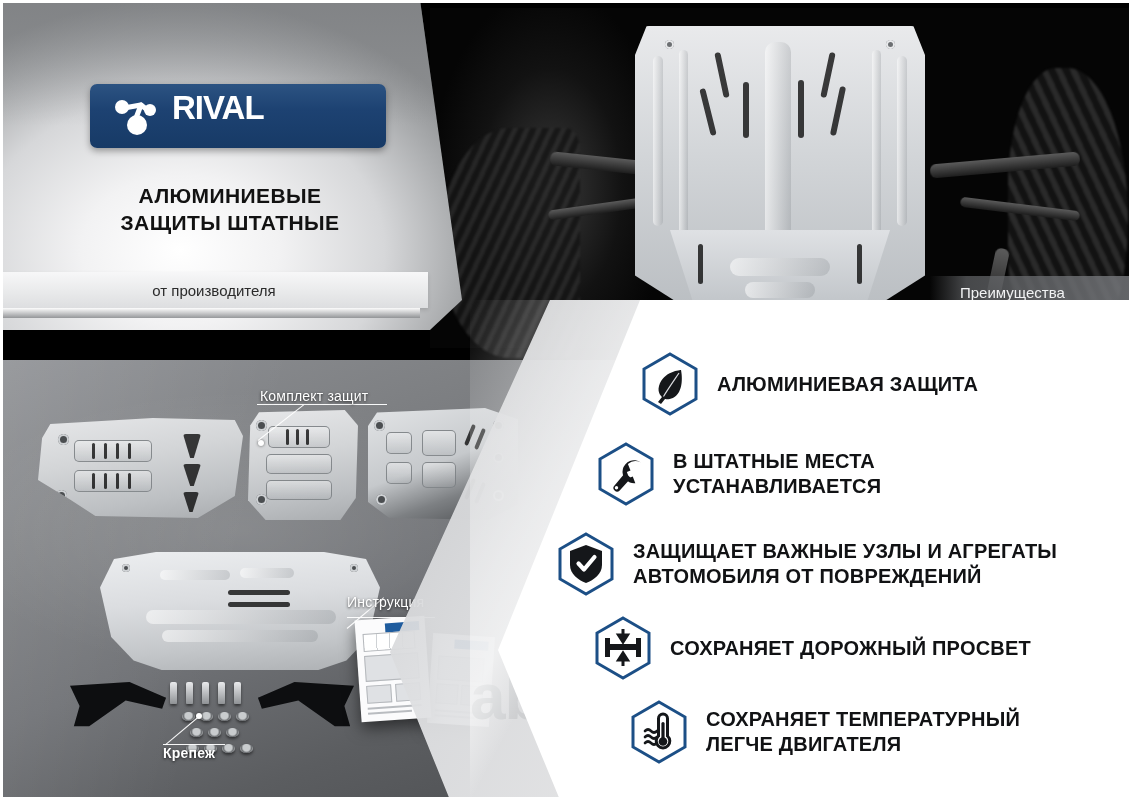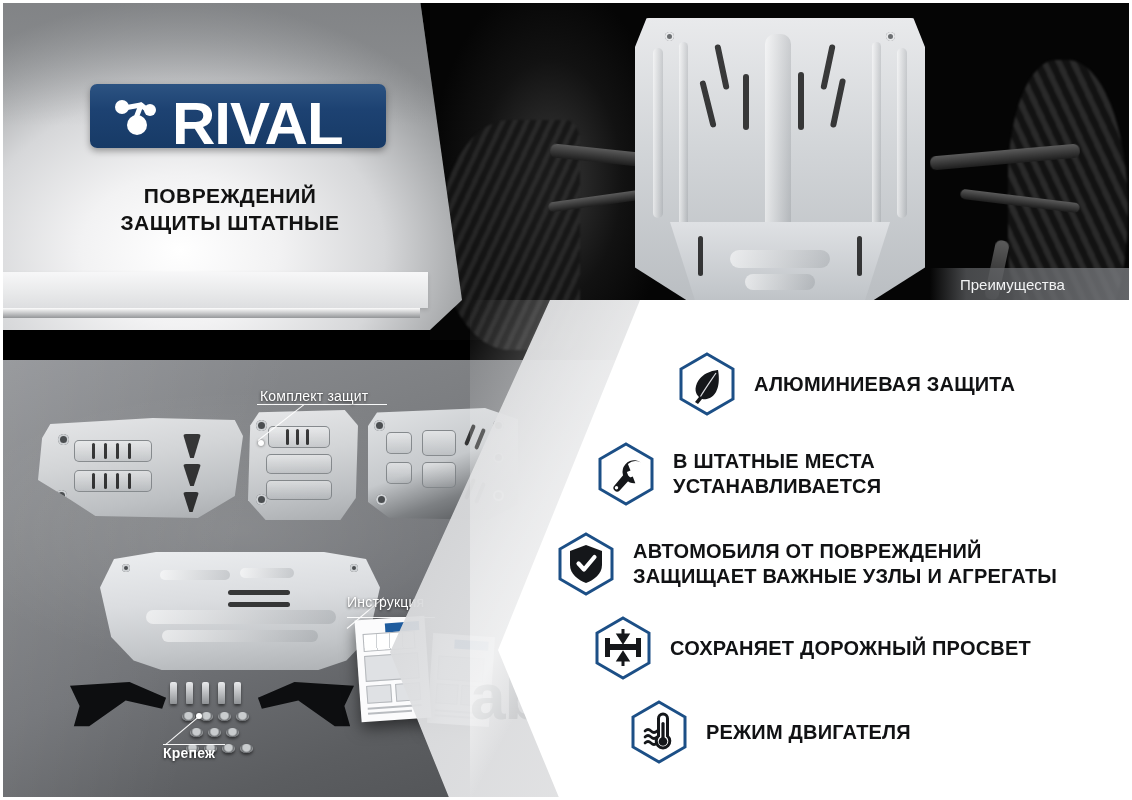--- a/index.html
+++ b/index.html
@@ -11,21 +11,21 @@
   }
   #stage {
     position: relative;
     width: 1132px; height: 800px;
     background: #000;
     overflow: hidden;
   }
 
   
   .photo-underbody {
-    position: absolute; left: 430px; top: 0; width: 702px; height: 340px;
+    position: absolute; left: 430px; top: 8px; width: 702px; height: 340px;
     background:
       radial-gradient(ellipse 120px 200px at 120px 180px, #3a3a3a 0%, #121212 60%, #050505 100%),
       radial-gradient(ellipse 150px 230px at 600px 180px, #343434 0%, #0e0e0e 62%, #040404 100%),
       linear-gradient(180deg,#0a0a0a 0%, #141414 45%, #0b0b0b 100%);
   }
   .tyre-left {
     position: absolute; left: 10px; top: 120px; width: 140px; height: 230px;
     background: repeating-linear-gradient(115deg,#2a2a2a 0 5px,#151515 5px 11px);
     border-radius: 50% 10% 10% 50%; opacity:.85;
     filter: blur(1px);
@@ -108,21 +108,21 @@
     background: linear-gradient(180deg, rgba(120,122,125,.55) 0%, rgba(255,255,255,0) 38%);
   }
   .logo-box {
     position:absolute; left:90px; top:84px; width:296px; height:64px;
     background: linear-gradient(180deg,#2c5382 0%,#1d4272 40%,#173a66 100%);
     border-radius:7px;
     box-shadow: 0 3px 7px rgba(0,0,0,.35);
   }
   .logo-word {
     position:absolute; left:82px; top:5px;
-    font-size:60px; font-weight:bold; color:#ffffff; letter-spacing:-1px;
+    font-size:33px; font-weight:bold; color:#ffffff; letter-spacing:-1px;
     font-family:"Liberation Sans", sans-serif;
   }
   .logo-mark { position:absolute; left:20px; top:12px; width:58px; height:42px; }
   .title-main {
     position:absolute; left:60px; top:182px; width:340px;
     text-align:center; color:#121212; font-weight:bold; font-size:21px;
     line-height:27px; letter-spacing:.4px;
   }
   .subbar {
     position:absolute; left:0; top:272px; width:428px; height:36px;
@@ -353,21 +353,21 @@
   <div class="callout-label" style="left:163px; top:745px;font-weight:bold;">Крепеж</div>
 
   <div class="gray-wedge"></div>
 
   <div class="watermark">abcp</div>
   <div class="watermark-ru">.ru</div>
 
   <div class="adv-panel-shape"></div>
   <div class="adv-edge-glow"></div>
 
-  <div class="adv-item" style="left:678px; top:352px;">
+  <div class="adv-item" style="left:641px; top:352px;">
     <div class="hexicon">
       <svg viewBox="0 0 58 64" width="58" height="64">
         <polygon points="29,2 55,17 55,47 29,62 3,47 3,17" fill="none" stroke="#1c4f86" stroke-width="3"></polygon>
         <path d="M40 18 C40 18 22 19 18 34 C16 41 21 45 21 45 L17 50 L20 52 L24 47 C24 47 33 49 38 40 C43 31 40 18 40 18 Z
                  M38 21 C38 21 26 33 22 45" fill="#15171a"></path>
         <path d="M38 21 C34 27 27 37 22.5 44.5" stroke="#d9dade" stroke-width="1.2" fill="none"></path>
       </svg>
     </div>
     <div class="adv-text">
       <div>АЛЮМИНИЕВАЯ ЗАЩИТА</div>
@@ -391,22 +391,22 @@
 
   <div class="adv-item" style="left:557px; top:532px;">
     <div class="hexicon">
       <svg viewBox="0 0 58 64" width="58" height="64">
         <polygon points="29,2 55,17 55,47 29,62 3,47 3,17" fill="none" stroke="#1c4f86" stroke-width="3"></polygon>
         <path d="M29 13 L45 19 L45 33 C45 42 37 48 29 51 C21 48 13 42 13 33 L13 19 Z" fill="#15171a"></path>
         <path d="M21.5 31.5 L27 37.5 L37.5 25" stroke="#ffffff" stroke-width="4.2" fill="none" stroke-linecap="round" stroke-linejoin="round"></path>
       </svg>
     </div>
     <div class="adv-text">
+      <div>ЗАЩИЩАЕТ ВАЖНЫЕ УЗЛЫ И АГРЕГАТЫ</div>
       <div>АВТОМОБИЛЯ ОТ ПОВРЕЖДЕНИЙ</div>
-      <div>ЗАЩИЩАЕТ ВАЖНЫЕ УЗЛЫ И АГРЕГАТЫ</div>
     </div>
   </div>
 
   <div class="adv-item" style="left:594px; top:616px;">
     <div class="hexicon">
       <svg viewBox="0 0 58 64" width="58" height="64">
         <polygon points="29,2 55,17 55,47 29,62 3,47 3,17" fill="none" stroke="#1c4f86" stroke-width="3"></polygon>
         <rect x="12" y="28" width="34" height="6" fill="#15171a"></rect>
         <rect x="11" y="22" width="5" height="19" fill="#15171a"></rect>
         <rect x="42" y="22" width="5" height="19" fill="#15171a"></rect>
@@ -425,41 +425,43 @@
         <polygon points="29,2 55,17 55,47 29,62 3,47 3,17" fill="none" stroke="#1c4f86" stroke-width="3"></polygon>
         <path d="M33 14 a4.5 4.5 0 0 1 4.5 4.5 L37.5 36 a6.8 6.8 0 1 1 -9 0 L28.5 18.5 A4.5 4.5 0 0 1 33 14 Z" fill="none" stroke="#15171a" stroke-width="3"></path>
         <rect x="31.4" y="22" width="3.2" height="19" rx="1.6" fill="#15171a"></rect>
         <circle cx="33" cy="41.5" r="4.3" fill="#15171a"></circle>
         <path d="M15 31 q3-3 6 0 t6 0" stroke="#15171a" stroke-width="2.6" fill="none" stroke-linecap="round"></path>
         <path d="M15 37 q3-3 6 0 t6 0" stroke="#15171a" stroke-width="2.6" fill="none" stroke-linecap="round"></path>
         <path d="M15 43 q3-3 6 0 t6 0" stroke="#15171a" stroke-width="2.6" fill="none" stroke-linecap="round"></path>
       </svg>
     </div>
     <div class="adv-text">
-      <div>РЕЖИМ ДВИГАТЕЛЯ</div>
+      <div>СОХРАНЯЕТ ТЕМПЕРАТУРНЫЙ</div>
+      <div>ЛЕГЧЕ ДВИГАТЕЛЯ</div>
     </div>
   </div>
 
   <div class="header-panel"></div>
 
   <div class="logo-box">
     <div class="logo-mark">
       <svg viewBox="0 0 58 42" width="58" height="42">
         <path d="M14 12 L31 9 L40 16" stroke="#ffffff" stroke-width="5" fill="none" stroke-linecap="round"></path>
         <path d="M31 9 L26 22" stroke="#ffffff" stroke-width="5" fill="none" stroke-linecap="round"></path>
         <circle cx="12" cy="11" r="7" fill="#ffffff"></circle>
         <circle cx="40" cy="14" r="6" fill="#ffffff"></circle>
         <circle cx="27" cy="29" r="10" fill="#ffffff"></circle>
       </svg>
     </div>
     <div class="logo-word">RIVAL</div>
   </div>
 
   <div class="title-main">
-    <div>ПОВРЕЖДЕНИЙ</div>
+    <div>АЛЮМИНИЕВЫЕ</div>
     <div>ЗАЩИТЫ ШТАТНЫЕ</div>
   </div>
 
   <div class="subbar"></div>
+  <div class="subbar-text" style="top:272px;">от производителя</div>
   <div class="subbar-shadow"></div>
 
   <div class="corner-border"></div>
 </div>
 
 </body></html>

